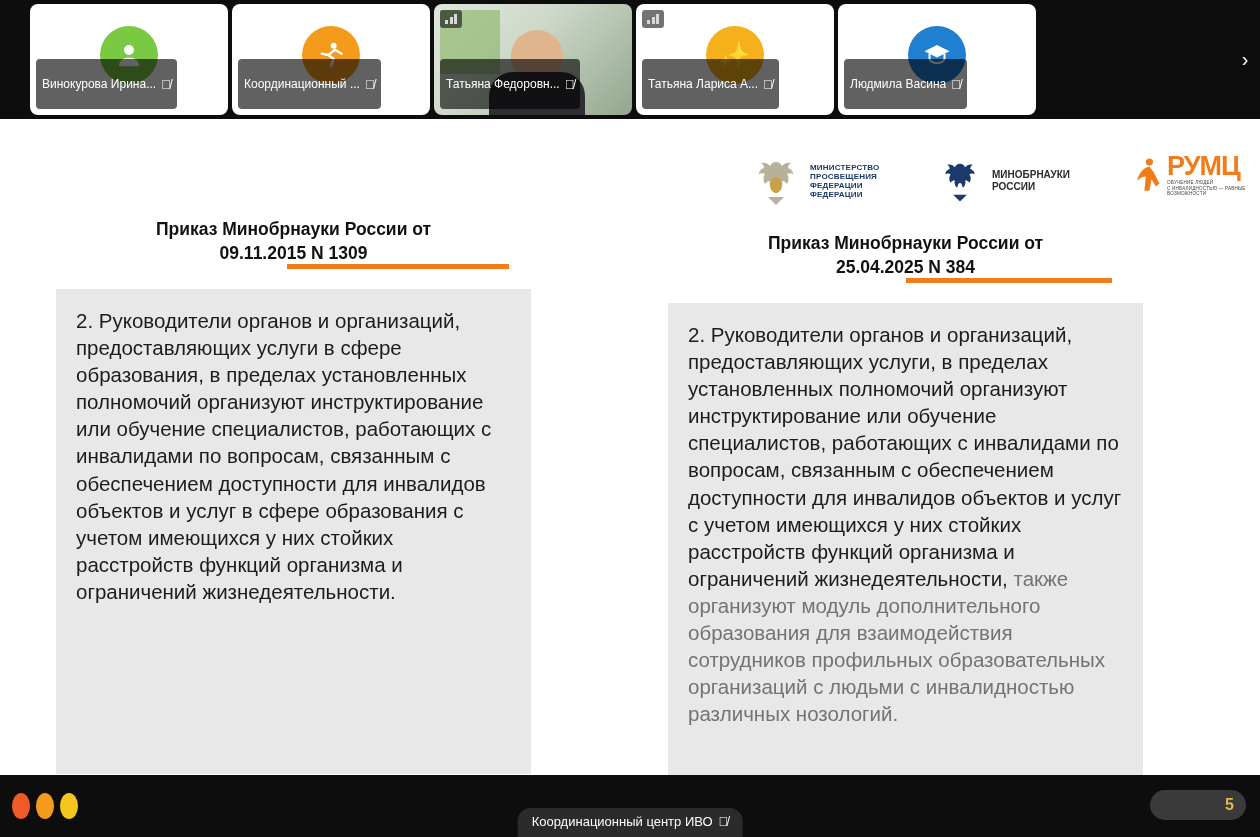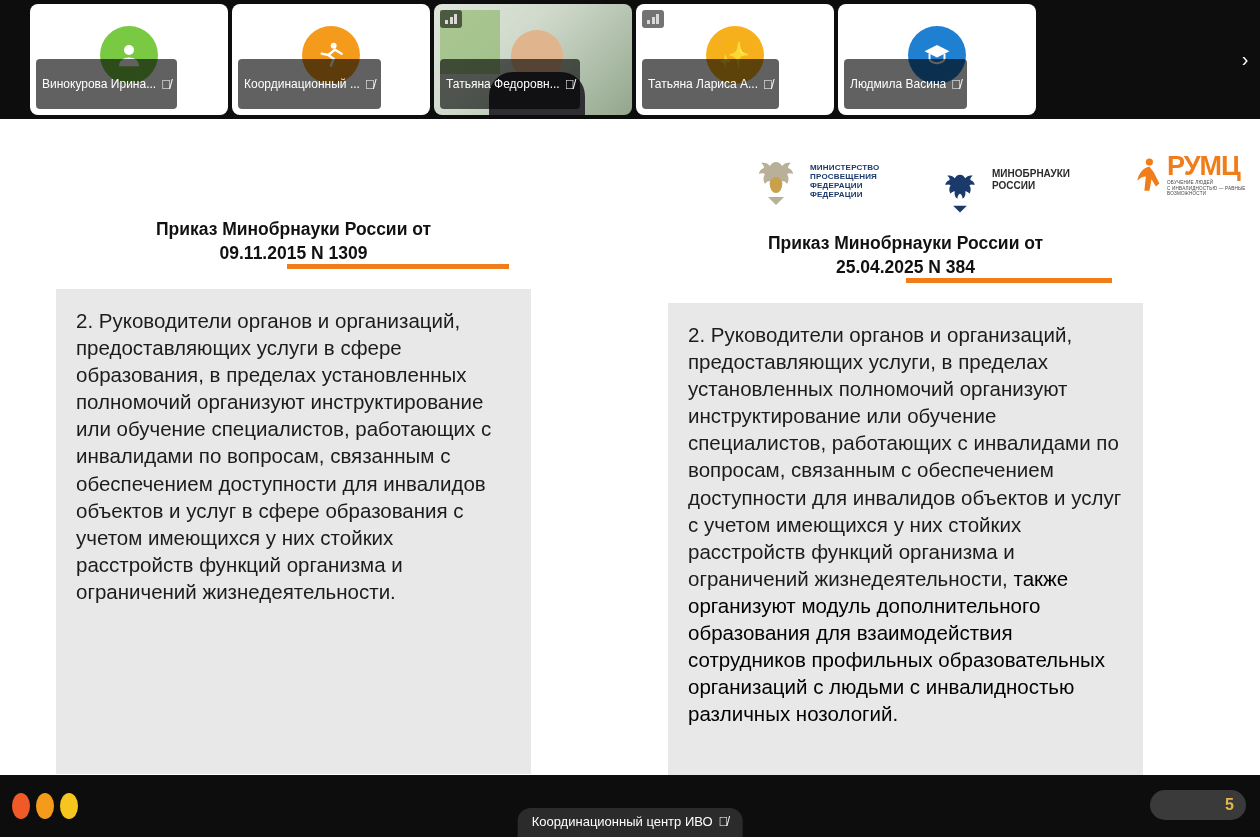--- a/index.html
+++ b/index.html
@@ -69,21 +69,21 @@
   .stage { position: absolute; top: 119px; left: 0; width: 1260px; height: 718px; background: #0d0d0d; }
   .slide {
     position: absolute; top: 0; left: 0; width: 1260px; height: 656px;
     background: #ffffff;
   }
 
   .logos { position: absolute; top: 34px; left: 748px; width: 500px; height: 62px; }
   .logo-mp { position: absolute; left: 0; top: 0; display: flex; align-items: center; gap: 6px; }
   .eagle { width: 56px; height: 56px; }
   .logo-mp-text { font-size: 8px; line-height: 1.15; color: #1b3a6b; font-weight: bold; letter-spacing: .2px; }
-  .logo-mon { position: absolute; left: 188px; top: 15px; display: flex; align-items: flex-start; gap: 8px; }
+  .logo-mon { position: absolute; left: 188px; top: 4px; display: flex; align-items: center; gap: 8px; }
   .logo-mon-text { font-size: 10px; line-height: 1.2; color: #2b2b2b; font-weight: bold; }
   .logo-rumc { position: absolute; left: 382px; top: -4px; display: flex; align-items: center; gap: 4px; }
   .rumc-mark { width: 46px; height: 52px; }
   .rumc-word { font-size: 27px; font-weight: bold; color: #f07d1a; letter-spacing: -1px; line-height: 1; }
   .rumc-sub { font-size: 4.6px; color: #444; letter-spacing: .2px; line-height: 1.25; }
 
   .col { position: absolute; top: 0; }
   .col-left { left: 56px; width: 475px; }
   .col-right { left: 668px; width: 475px; }
 
@@ -101,21 +101,21 @@
   .ul-right { left: 238px; bottom: -4px; width: 206px; }
 
   .textbox {
     background: #e8e8e8;
     margin-top: 24px;
     padding: 18px 20px 20px 20px;
     font-size: 20.5px; line-height: 1.32; color: #1c1c1c;
   }
   .col-left .textbox { height: 485px; }
   .col-right .textbox { height: 472px; }
-  .hl-red { color: #000000; }
+  .hl-red { color: #737373; }
 
   
   .bottombar { position: absolute; left: 0; bottom: 0; width: 1260px; height: 62px; background: #0d0d0d; }
   .dots { position: absolute; left: 12px; top: 18px; display: flex; gap: 6px; align-items: center; }
   .dot { width: 18px; height: 26px; border-radius: 9px / 13px; }
   .d1 { background: #f05a28; }
   .d2 { background: #f59b1c; }
   .d3 { background: #f7c61e; }
   .pagepill {
     position: absolute; right: 14px; top: 15px;

